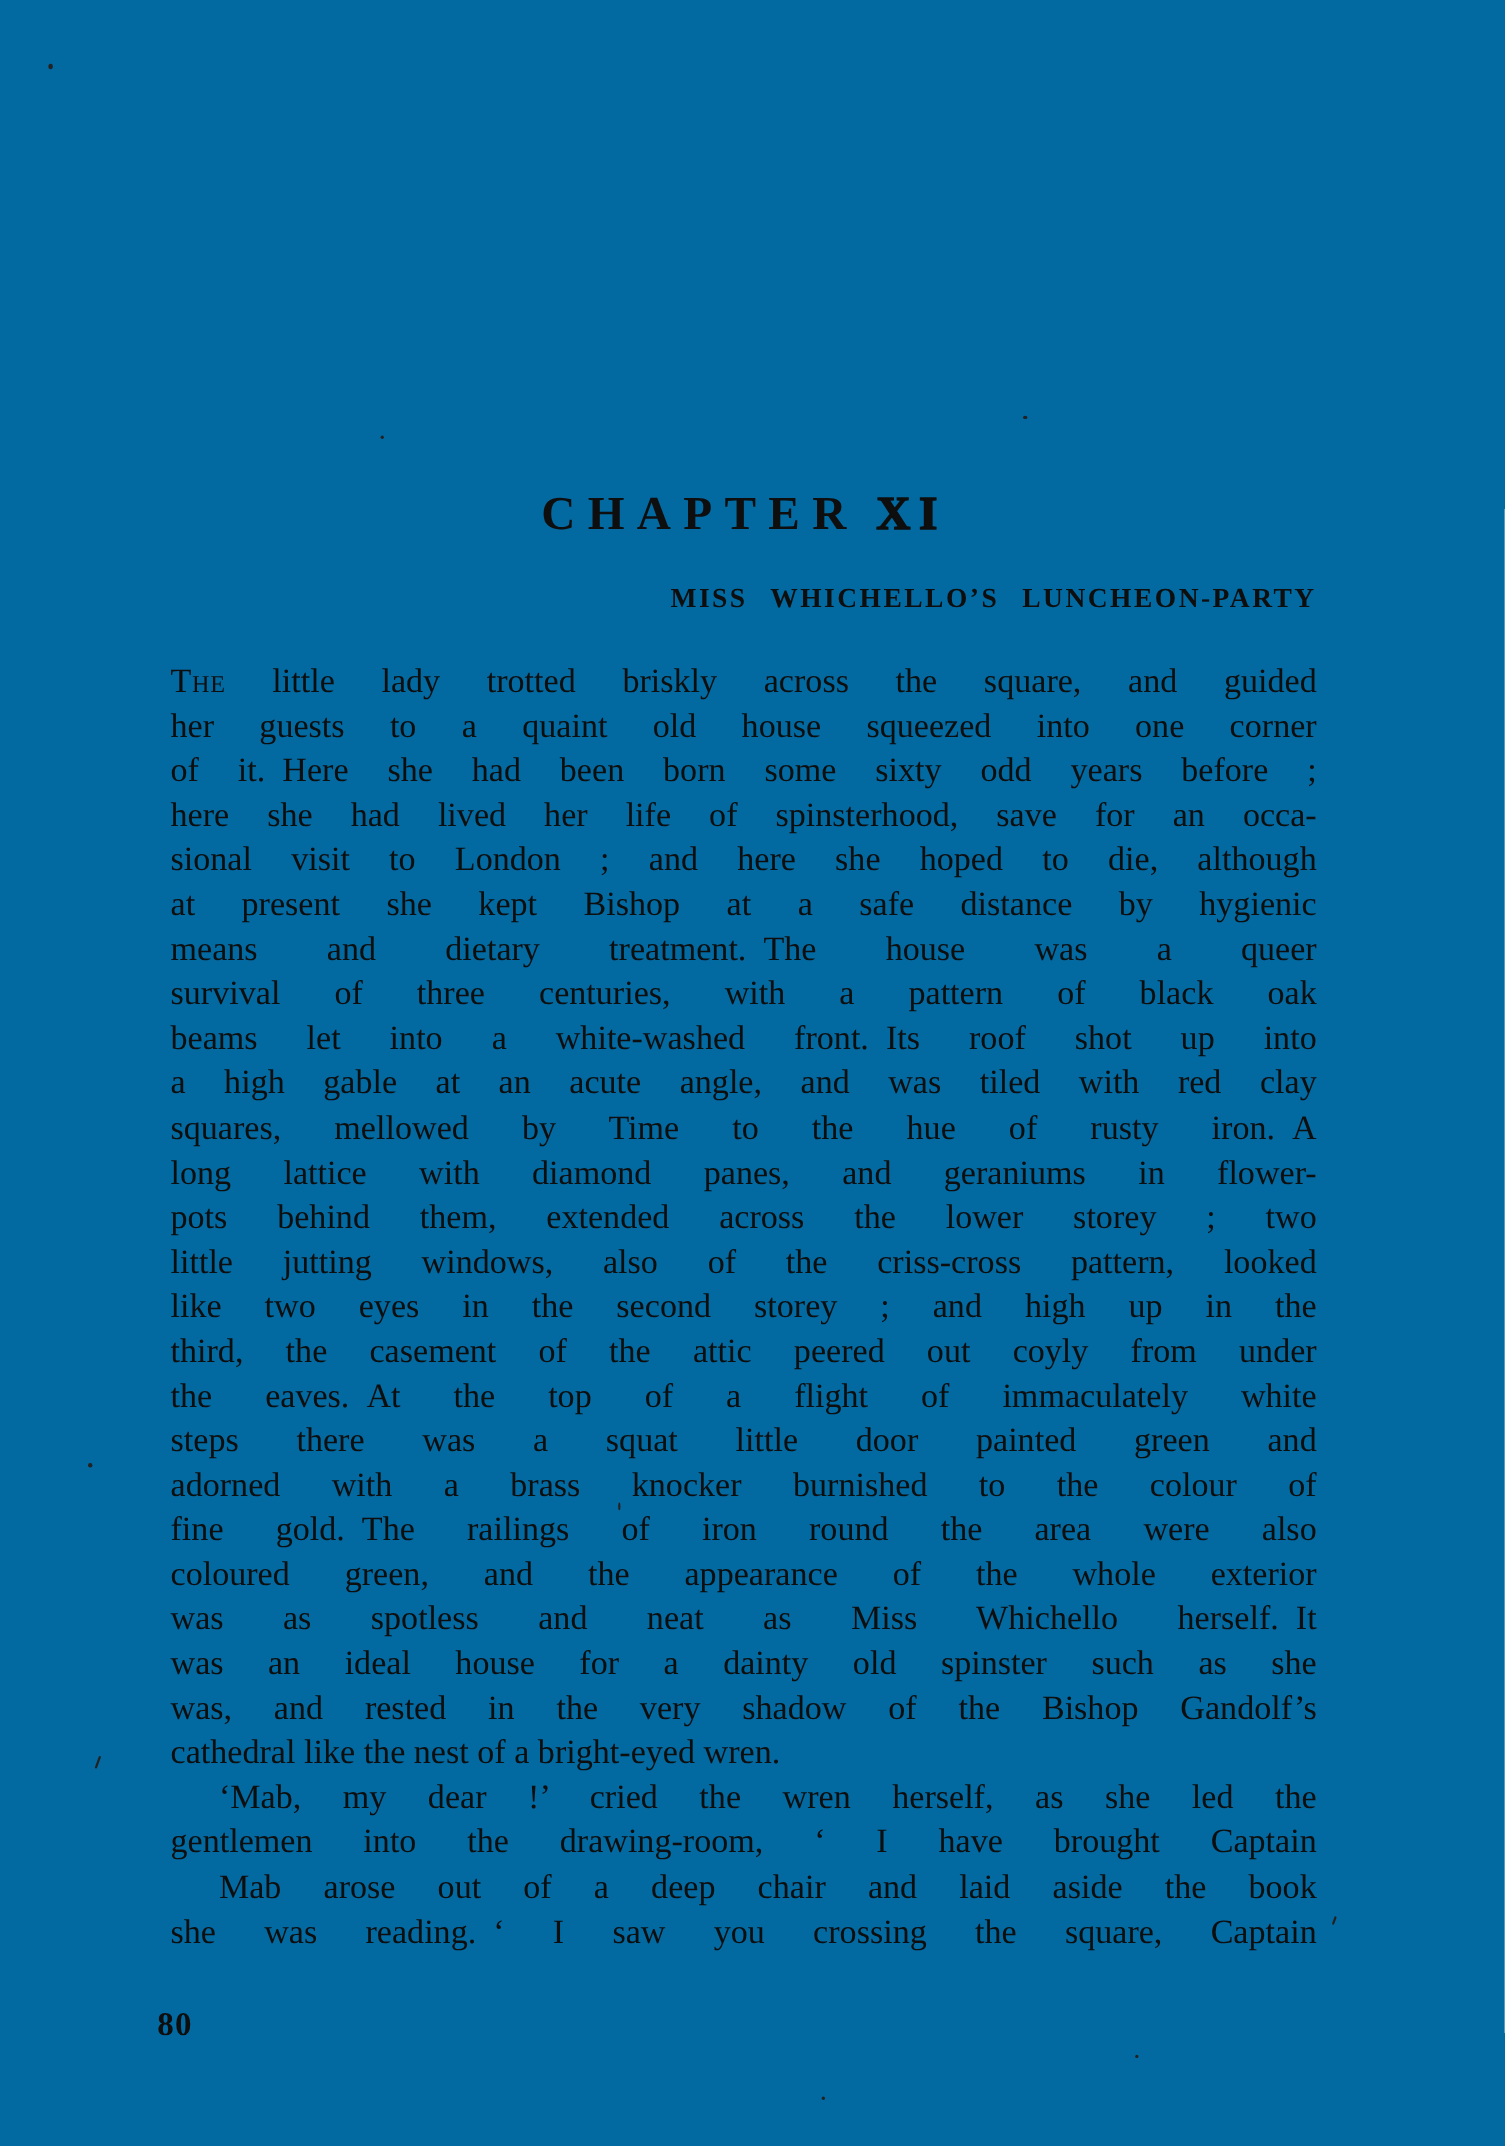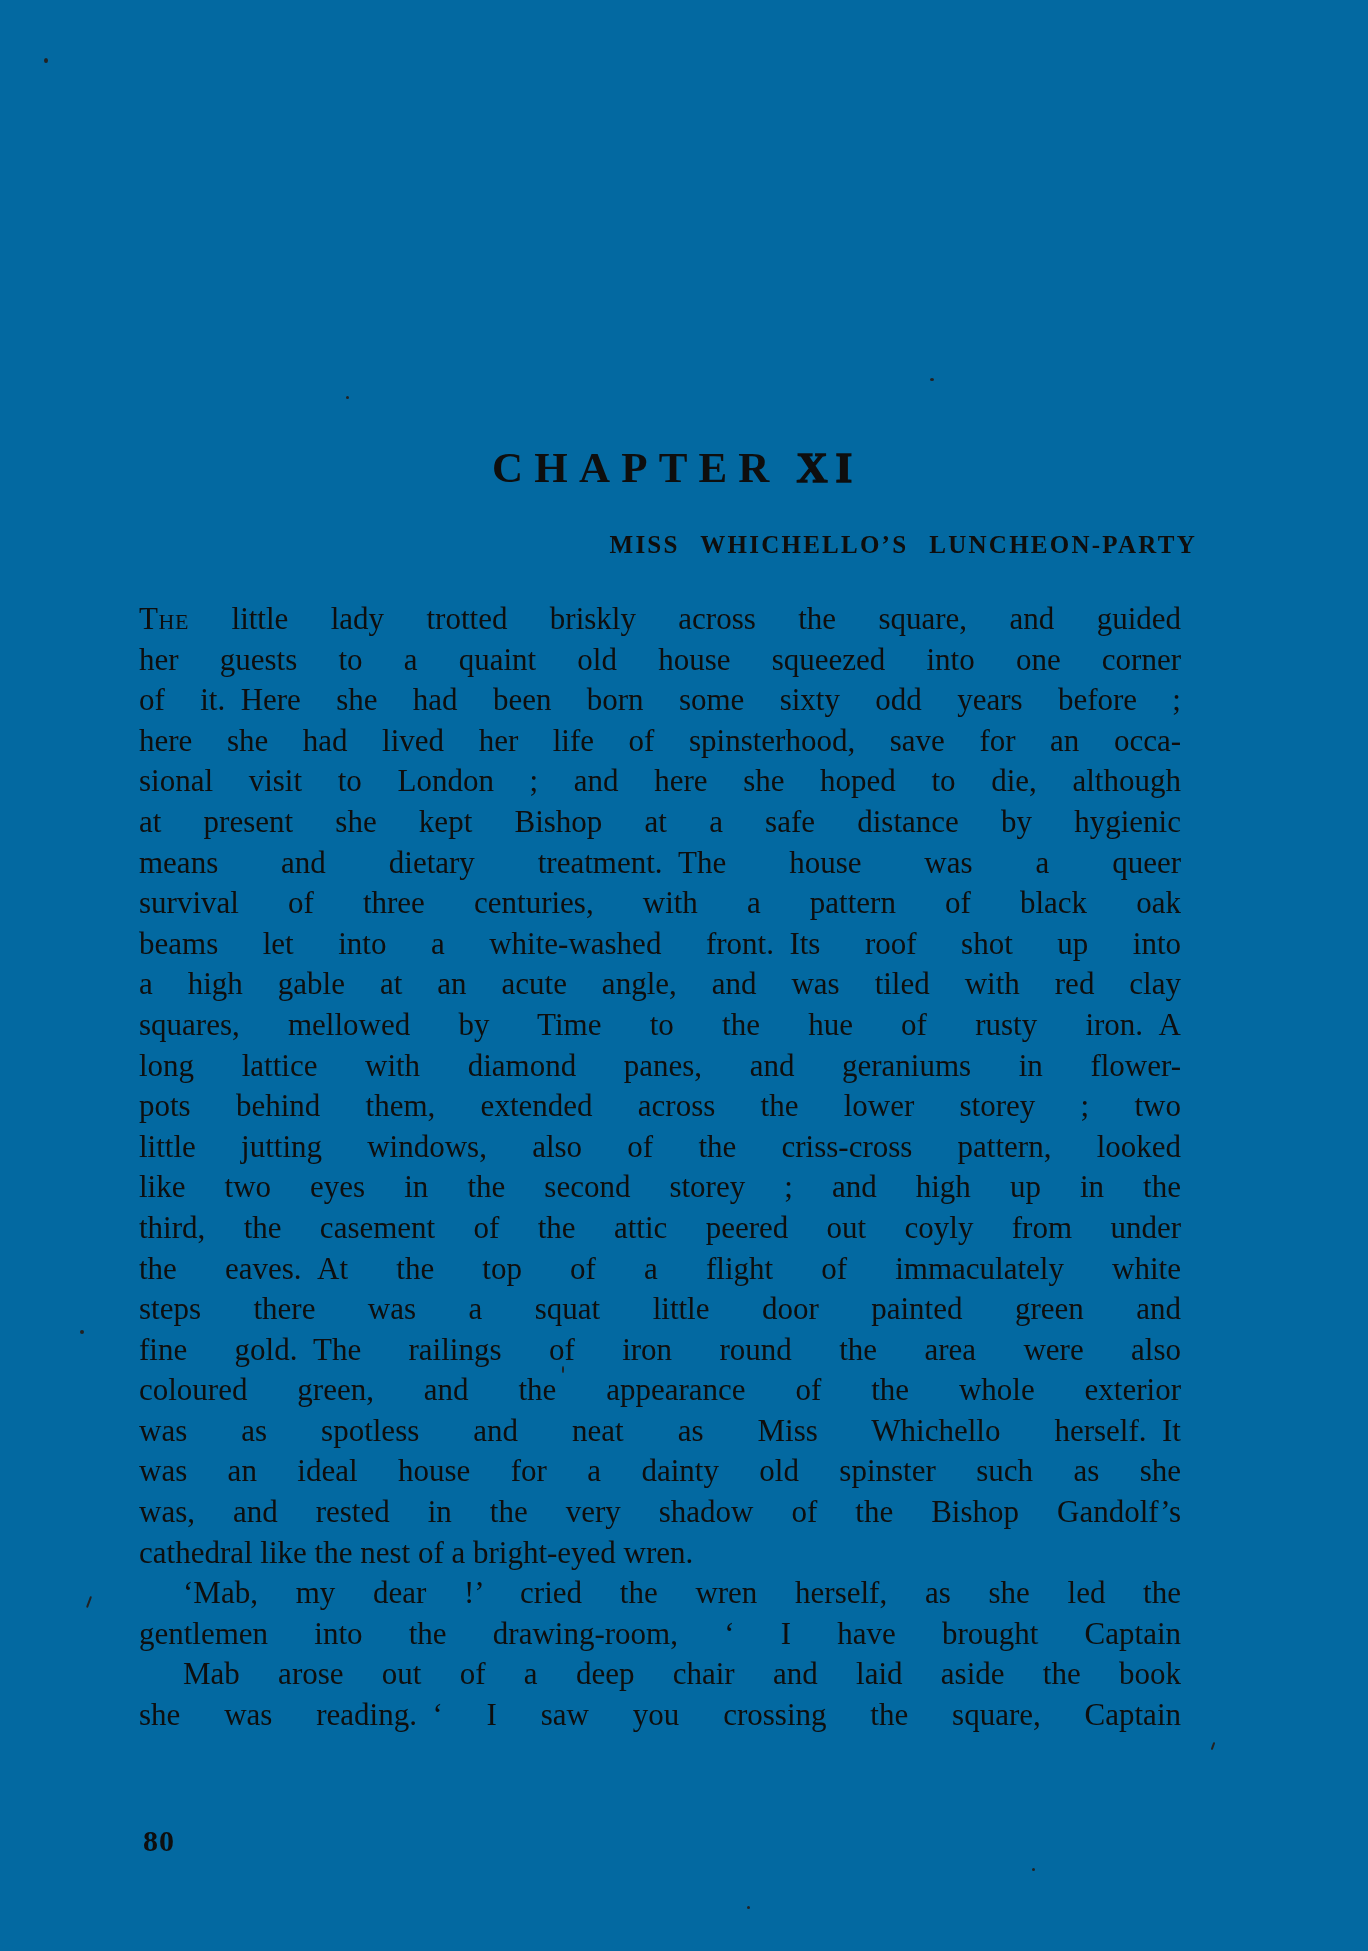--- a/index.html
+++ b/index.html
@@ -40,21 +40,21 @@
     width: 1042px;
     text-align: right;
     font-size: 25px;
     font-weight: bold;
     letter-spacing: 0.09em;
     word-spacing: 0.5em;
     white-space: nowrap;
   }
   .bodytext {
     position: absolute;
-    left: 139px;
+    left: 155px;
     top: 599px;
     width: 1042px;
     font-size: 31px;
     line-height: 40.6px;
   }
   .line {
     text-align: justify;
     text-align-last: justify;
     white-space: normal;
   }
@@ -111,20 +111,21 @@
     <div class="line">beams let into a white-washed front. Its roof shot up into</div>
     <div class="line">a high gable at an acute angle, and was tiled with red clay</div>
     <div class="line">squares, mellowed by Time to the hue of rusty iron. A</div>
     <div class="line">long lattice with diamond panes, and geraniums in flower-</div>
     <div class="line">pots behind them, extended across the lower storey ; two</div>
     <div class="line">little jutting windows, also of the criss-cross pattern, looked</div>
     <div class="line">like two eyes in the second storey ; and high up in the</div>
     <div class="line">third, the casement of the attic peered out coyly from under</div>
     <div class="line">the eaves. At the top of a flight of immaculately white</div>
     <div class="line">steps there was a squat little door painted green and</div>
+    <div class="line">adorned with a brass knocker burnished to the colour of</div>
     <div class="line">fine gold. The railings of iron round the area were also</div>
     <div class="line">coloured green, and the appearance of the whole exterior</div>
     <div class="line">was as spotless and neat as Miss Whichello herself. It</div>
     <div class="line">was an ideal house for a dainty old spinster such as she</div>
     <div class="line">was, and rested in the very shadow of the Bishop Gandolf’s</div>
     <div class="line end">cathedral like the nest of a bright-eyed wren.</div>
 
     <div class="line indent">‘Mab, my dear !’ cried the wren herself, as she led the</div>
     <div class="line">gentlemen into the drawing-room, ‘ I have brought Captain</div>
 

